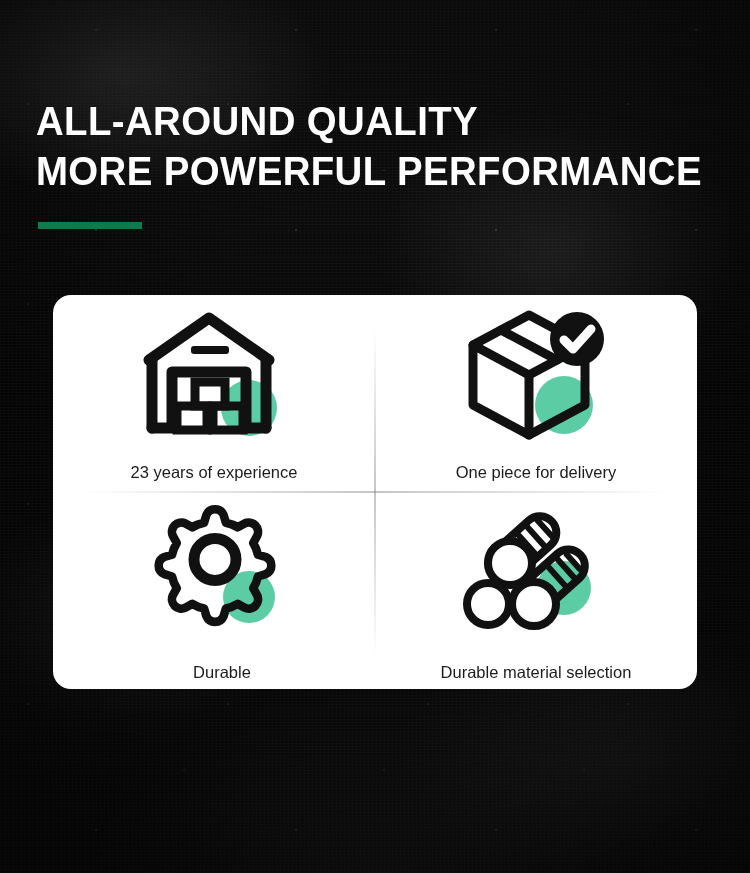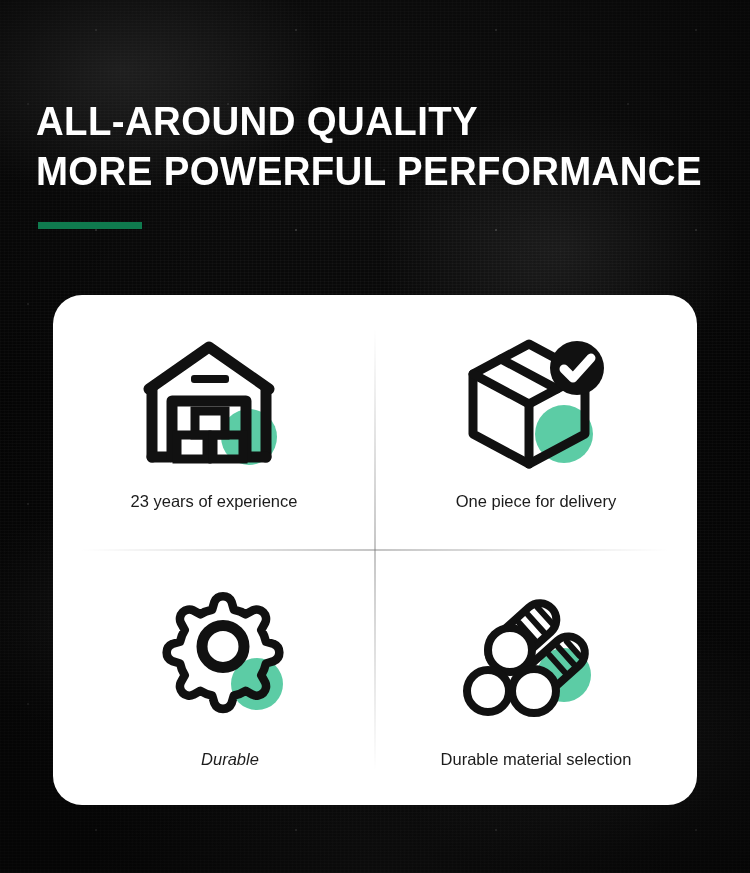--- a/index.html
+++ b/index.html
@@ -73,40 +73,40 @@
     font-family:"Liberation Sans Narrow","Liberation Sans",sans-serif;
     font-weight:700;font-size:40px;line-height:50px;
     letter-spacing:.4px;white-space:nowrap;
     transform:scaleX(.96);transform-origin:left center;
   }
   .head h1.l2{font-size:40px;}
   .rule{position:absolute;left:38px;top:222px;width:104px;height:7px;background:#0f7a4e;}
 
   
   .card{
-    position:absolute;left:53px;top:295px;width:644px;height:510px;
-    background:#ffffff;border-radius:29px;overflow:hidden;
+    position:absolute;left:53px;top:295px;width:644px;height:394px;
+    background:#ffffff;border-radius:18px;overflow:hidden;
   }
   .grid{position:absolute;inset:0;}
   .divider-v{
     position:absolute;left:50%;top:34px;bottom:34px;width:1px;transform:translateX(-.5px);
     background:linear-gradient(180deg, rgba(160,160,160,0) 0%, rgba(120,120,120,.85) 50%, rgba(160,160,160,0) 100%);
   }
   .divider-h{
     position:absolute;top:50%;left:28px;right:28px;height:1px;transform:translateY(-.5px);
     background:linear-gradient(90deg, rgba(160,160,160,0) 0%, rgba(120,120,120,.85) 50%, rgba(160,160,160,0) 100%);
   }
   .cell{
     position:absolute;width:50%;height:50%;
     display:flex;flex-direction:column;align-items:center;justify-content:center;
     box-sizing:border-box;
   }
   .cell.q1{left:0;top:0;}
   .cell.q2{left:50%;top:0;}
-  .cell.q3{left:16px;top:50%;font-style:italic;}
+  .cell.q3{left:8px;top:50%;}
   .cell.q4{left:50%;top:50%;}
   .icon-wrap{position:relative;width:160px;height:140px;display:flex;align-items:center;justify-content:center;}
   .icon-wrap svg{display:block;overflow:visible;}
   .cap{
     margin-top:16px;color:#1c1c1c;font-size:16.5px;line-height:20px;
     font-family:"Liberation Sans","DejaVu Sans",sans-serif;font-weight:400;
     text-align:center;white-space:nowrap;
   }
   .cell.q3 .cap,.cell.q4 .cap{margin-top:22px;}
 </style>

